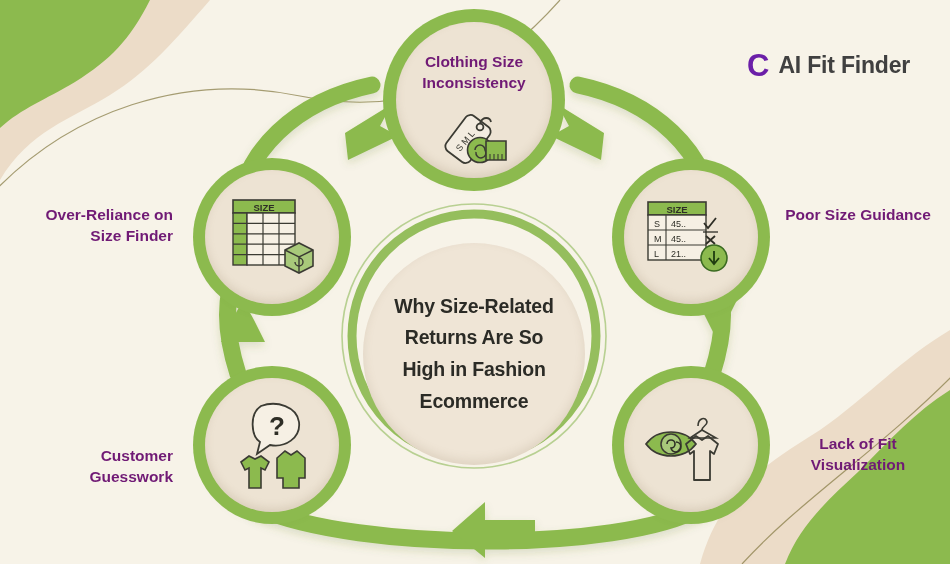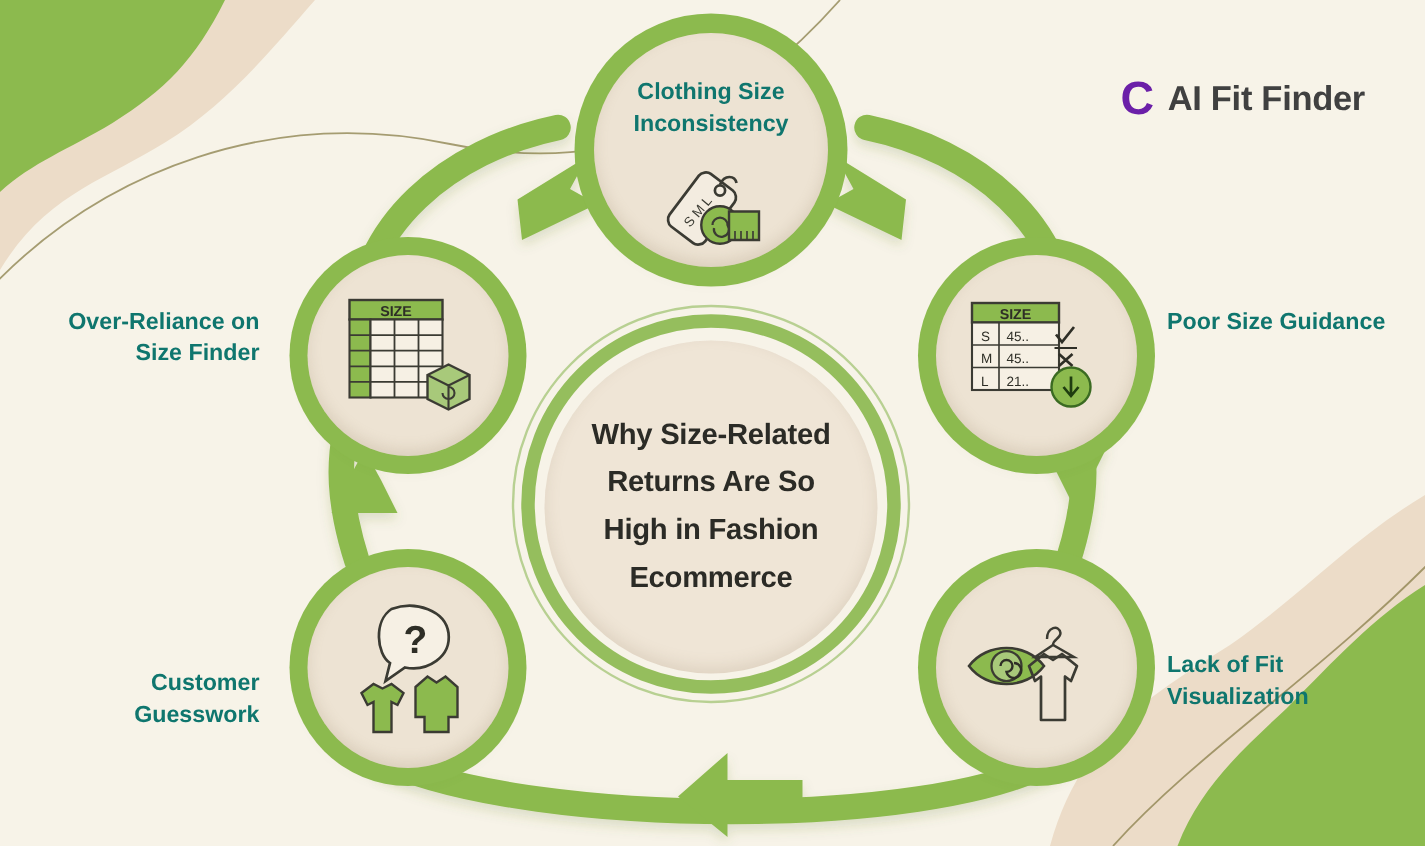--- a/index.html
+++ b/index.html
@@ -18,44 +18,44 @@
     position:absolute;
     border-radius:50%;
     background:#ede3d3;
     box-shadow:inset 0 -3px 6px rgba(150,130,100,.20);
     display:flex; align-items:center; justify-content:center;
   }
   .node-inner { position:relative; width:100%; height:100%; }
 
   .center-circle {
     position:absolute;
-    left:363px; top:227px; width:222px; height:222px;
+    left:363px; top:243px; width:222px; height:222px;
     border-radius:50%;
     background:#efe5d6;
     box-shadow:inset 0 -4px 10px rgba(150,130,100,.18);
     display:flex; align-items:center; justify-content:center;
   }
   .center-text {
     width:185px;
     text-align:center;
     font-size:19.5px;
     font-weight:bold;
     line-height:1.62;
     color:#2b2b26;
     letter-spacing:-0.2px;
   }
 
   .label {
     position:absolute;
     font-size:15.5px;
     font-weight:bold;
     line-height:1.33;
-    color:#0f766e;
-  }
-  .label.right { text-align:left; }
+    color:#701a75;
+  }
+  .label.right { text-align:center; }
   .label.left  { text-align:right; }
 
   .logo {
     position:absolute; right:40px; top:50px;
     display:flex; align-items:center; gap:9px;
   }
   .logo-mark {
     font-size:31px; font-weight:bold; color:#6b1fa8; line-height:1;
     font-family:"Liberation Sans", sans-serif;
   }

